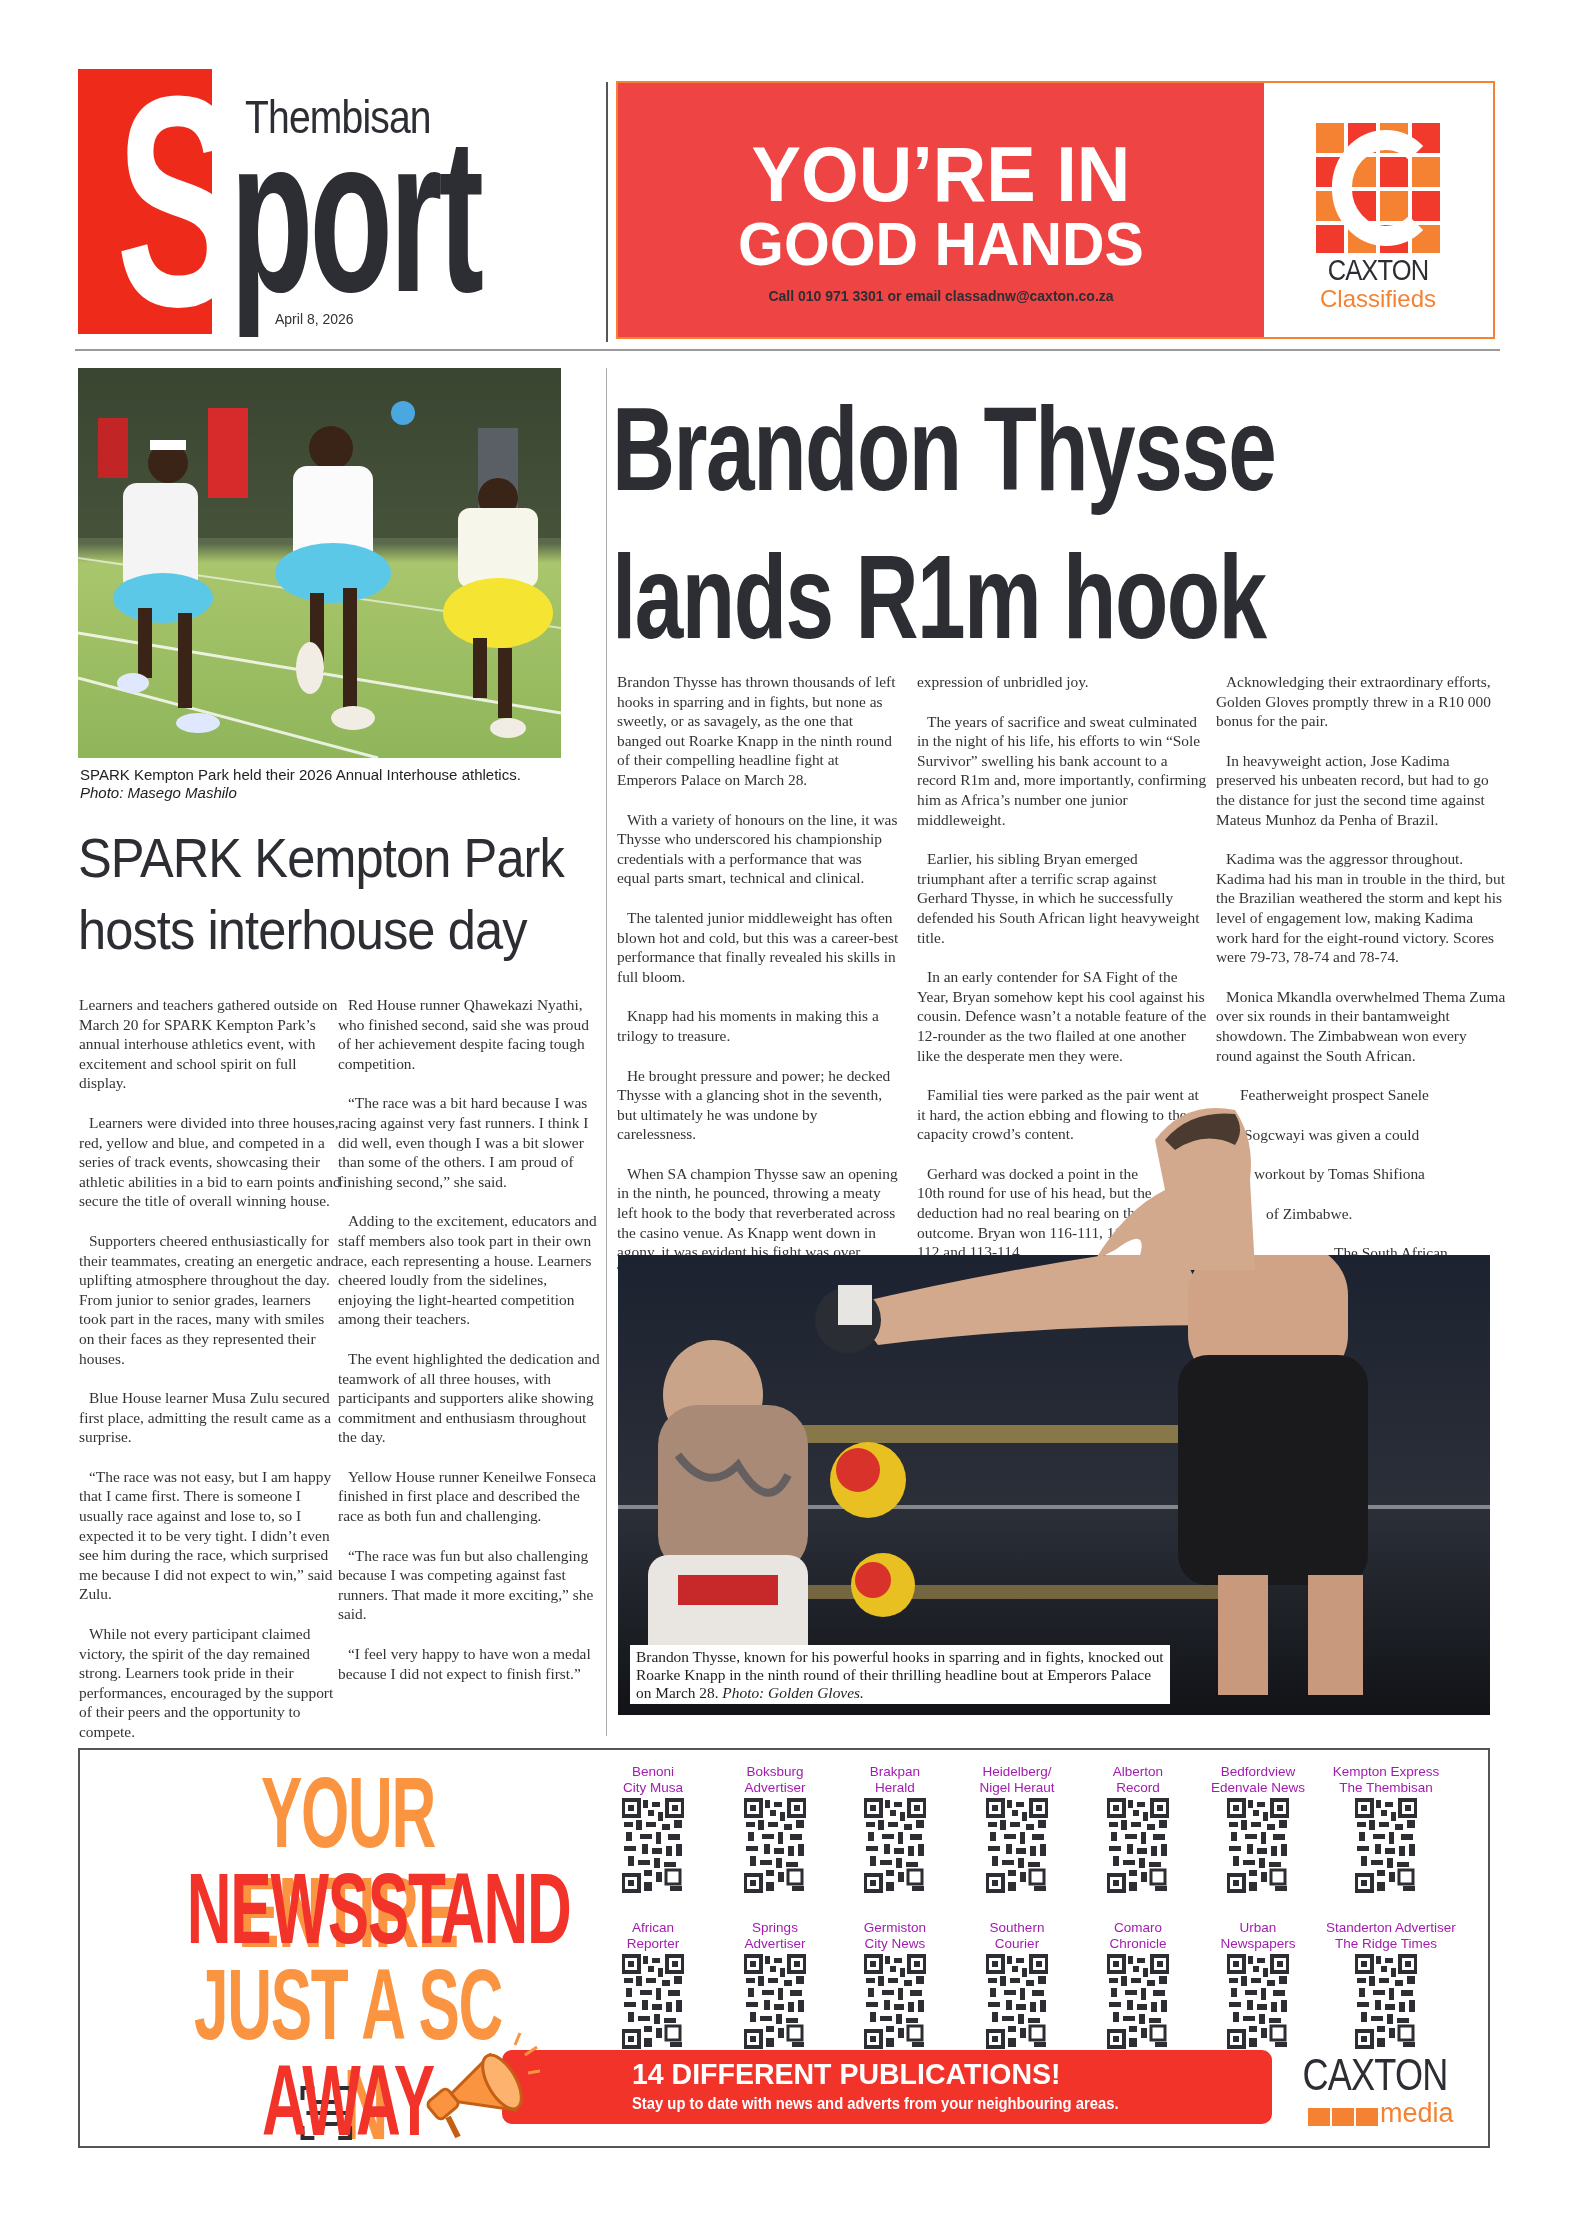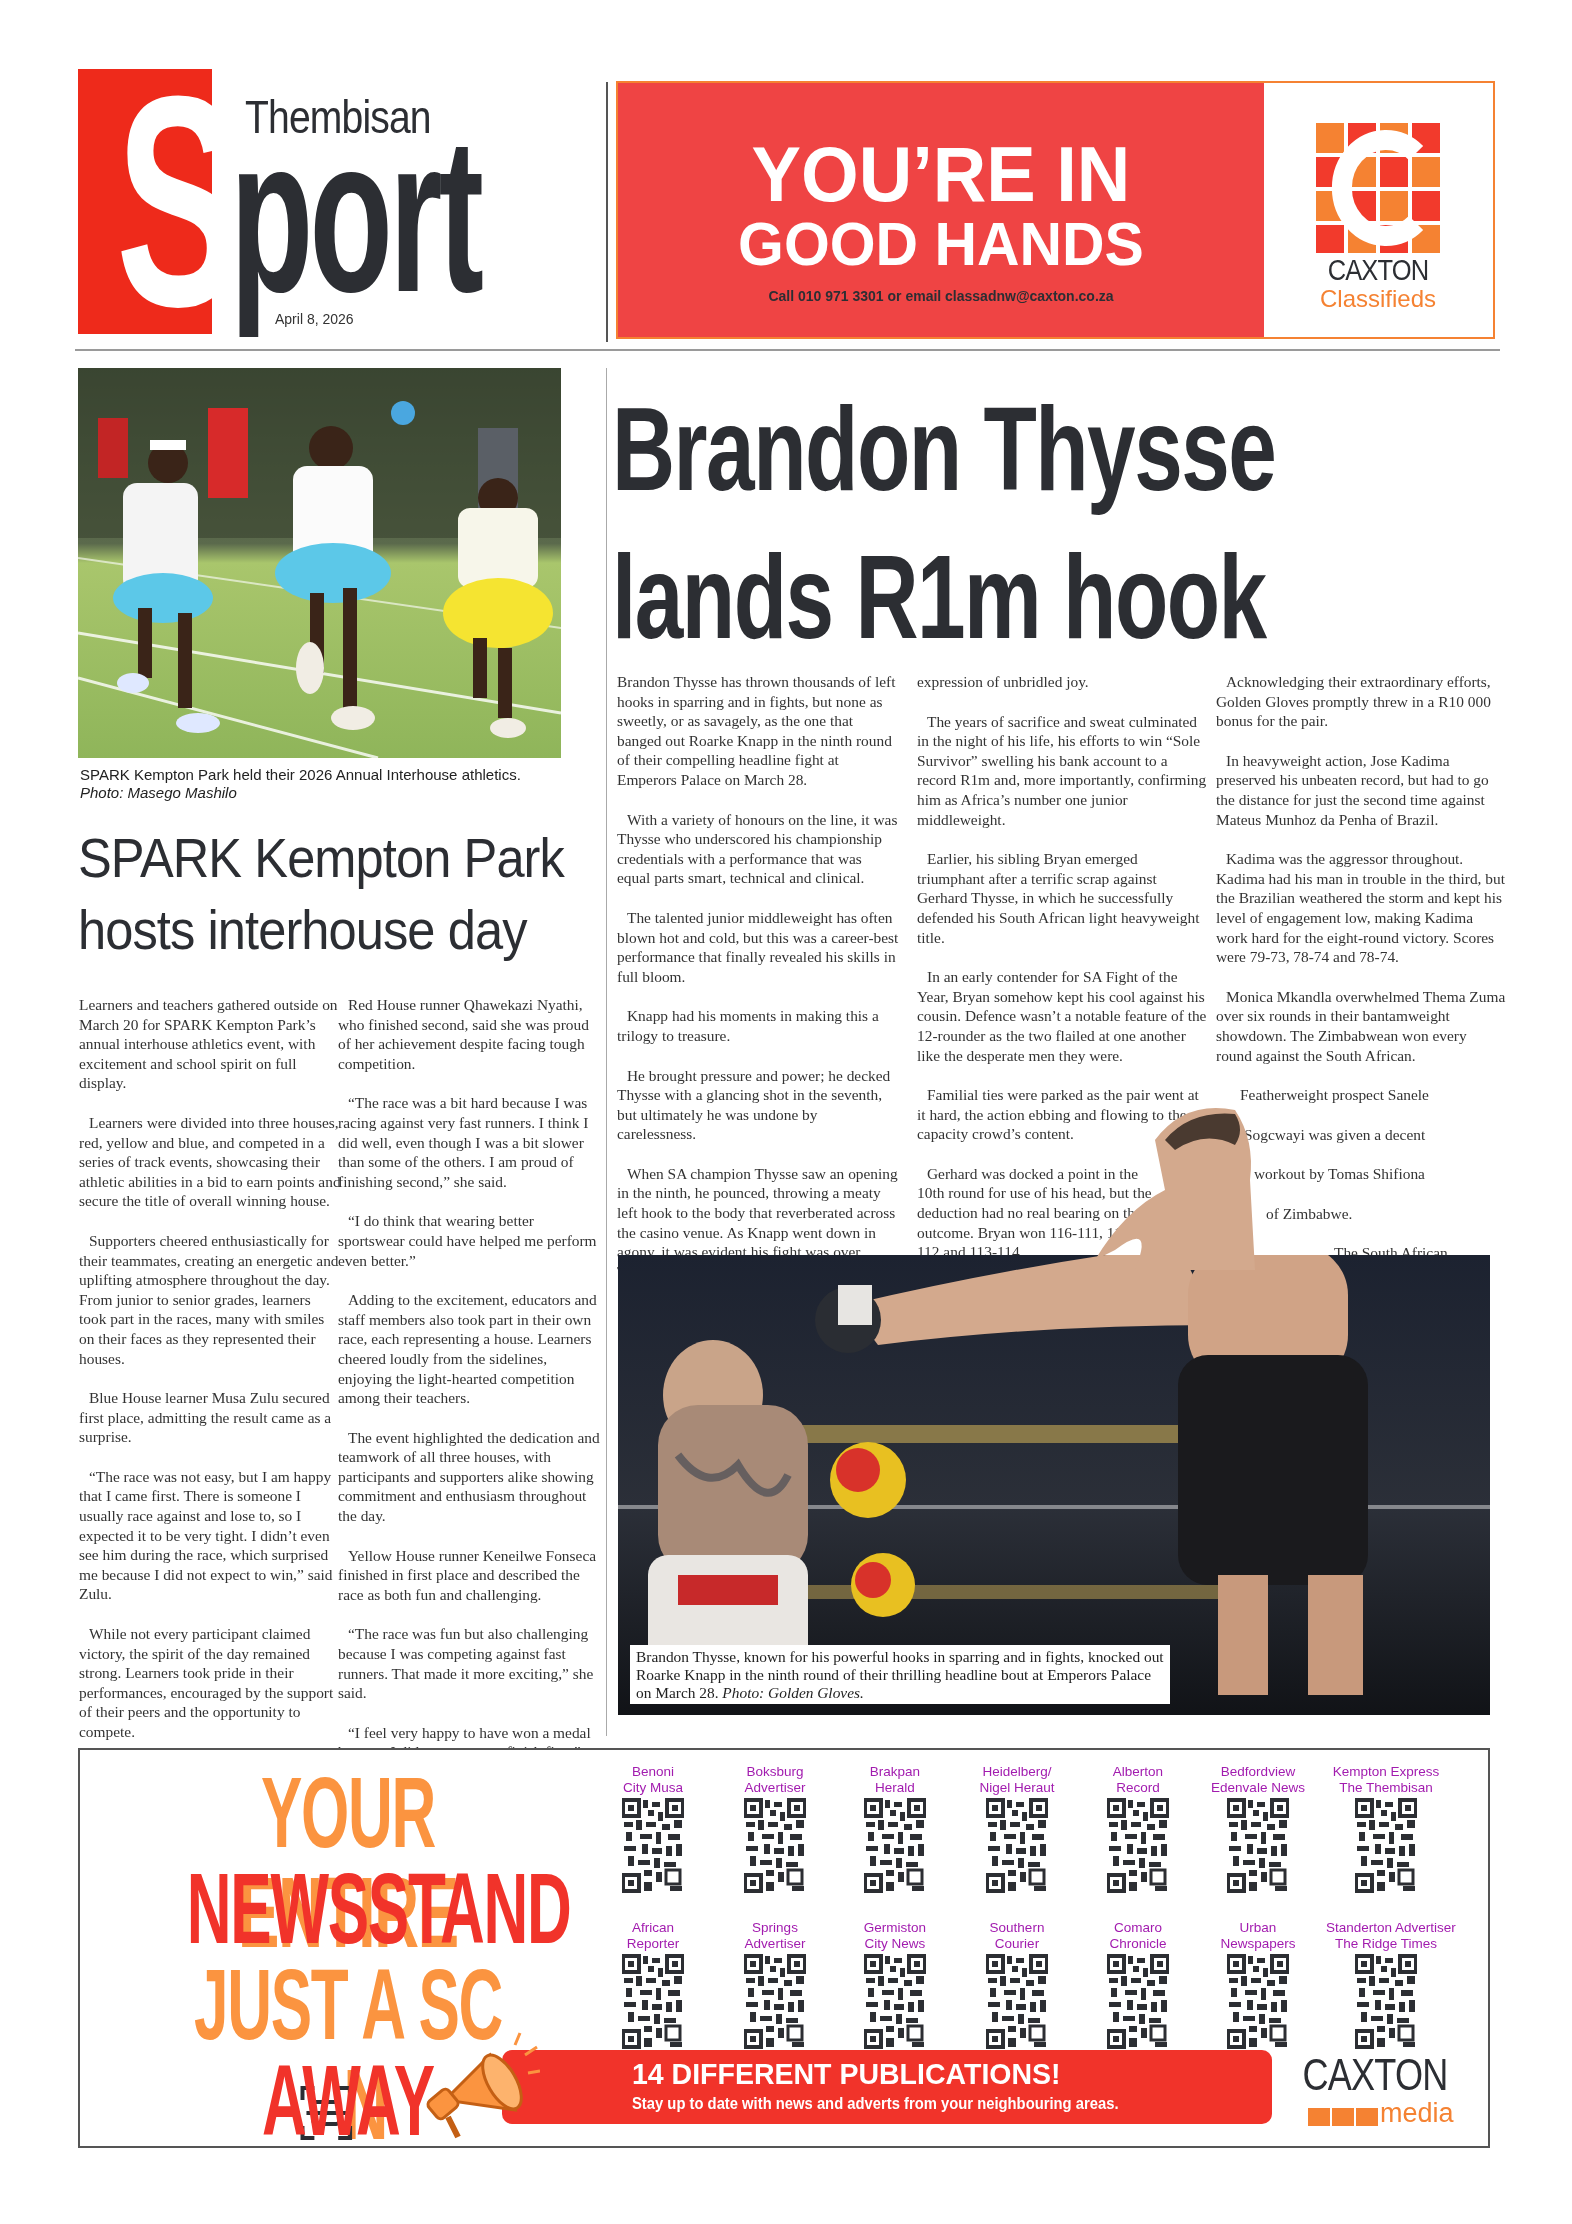--- a/index.html
+++ b/index.html
@@ -252,21 +252,20 @@
   <p>Learners were divided into three houses, red, yellow and blue, and competed in a series of track events, showcasing their athletic abilities in a bid to earn points and secure the title of overall winning house.</p>
   <p>Supporters cheered enthusiastically for their teammates, creating an energetic and uplifting atmosphere throughout the day. From junior to senior grades, learners took part in the races, many with smiles on their faces as they represented their houses.</p>
   <p>Blue House learner Musa Zulu secured first place, admitting the result came as a surprise.</p>
   <p>“The race was not easy, but I am happy that I came first. There is someone I usually race against and lose to, so I expected it to be very tight. I didn’t even see him during the race, which surprised me because I did not expect to win,” said Zulu.</p>
   <p>While not every participant claimed victory, the spirit of the day remained strong. Learners took pride in their performances, encouraged by the support of their peers and the opportunity to compete.</p>
 </div>
 
 <div class="abs col col-l2">
   <p>Red House runner Qhawekazi Nyathi, who finished second, said she was proud of her achievement despite facing tough competition.</p>
   <p>“The race was a bit hard because I was racing against very fast runners. I think I did well, even though I was a bit slower than some of the others. I am proud of finishing second,” she said.</p>
-  <p>“I do think that wearing better sportswear could have helped me perform even better.”</p>
   <p>Adding to the excitement, educators and staff members also took part in their own race, each representing a house. Learners cheered loudly from the sidelines, enjoying the light-hearted competition among their teachers.</p>
   <p>The event highlighted the dedication and teamwork of all three houses, with participants and supporters alike showing commitment and enthusiasm throughout the day.</p>
   <p>Yellow House runner Keneilwe Fonseca finished in first place and described the race as both fun and challenging.</p>
   <p>“The race was fun but also challenging because I was competing against fast runners. That made it more exciting,” she said.</p>
   <p>“I feel very happy to have won a medal because I did not expect to finish first.”</p>
 </div>
 
 <div class="abs vline"></div>
 
 <div class="abs headline-right">
@@ -292,21 +291,21 @@
   <p style="width:235px">Gerhard was docked a point in the 10th round for use of his head, but the deduction had no real bearing on the outcome. Bryan won 116-111, 115-112 and 113-114.</p>
 </div>
 
 <div class="abs col col-r3">
   <p>Acknowledging their extraordinary efforts, Golden Gloves promptly threw in a R10 000 bonus for the pair.</p>
   <p>In heavyweight action, Jose Kadima preserved his unbeaten record, but had to go the distance for just the second time against Mateus Munhoz da Penha of Brazil.</p>
   <p>Kadima was the aggressor throughout. Kadima had his man in trouble in the third, but the Brazilian weathered the storm and kept his level of engagement low, making Kadima work hard for the eight-round victory. Scores were 79-73, 78-74 and 78-74.</p>
   <p>Monica Mkandla overwhelmed Thema Zuma over six rounds in their bantamweight showdown. The Zimbabwean won every round against the South African.</p>
   <div class="tail">
     <p style="padding-left:24px">Featherweight prospect Sanele</p>
-    <p style="padding-left:28px">Sogcwayi was given a decent</p>
+    <p style="padding-left:28px">Sogcwayi was given a could</p>
     <p style="padding-left:38px">workout by Tomas Shifiona</p>
     <p style="padding-left:50px">of Zimbabwe.</p>
     <p style="padding-left:118px">The South African</p>
     <p style="padding-left:138px">won (77-74, 79-</p>
     <p style="padding-left:155px">72 and 79-72.</p>
   </div>
 </div>
 
 <svg class="abs photo-boxing" viewBox="0 0 872 460" preserveAspectRatio="none">
   <defs>

